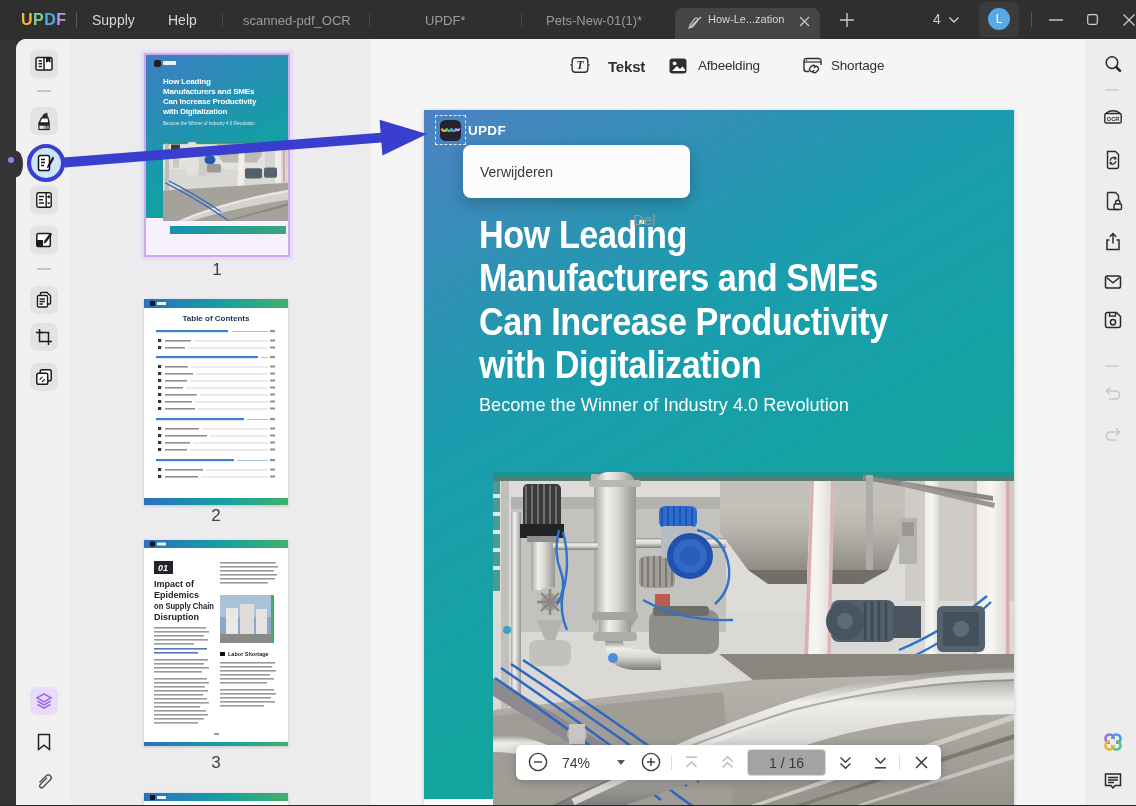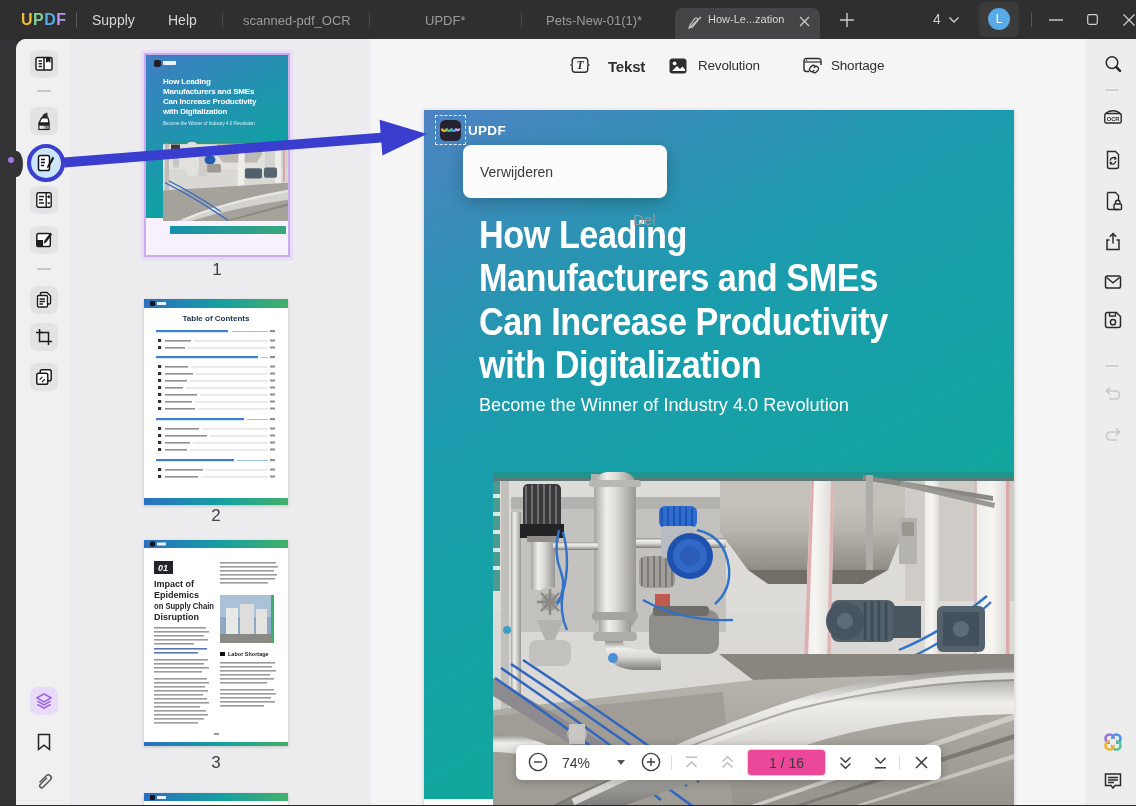--- a/index.html
+++ b/index.html
@@ -368,21 +368,21 @@
       <circle cx="1.3" cy="9" r="0.9" fill="#2e2e2e" stroke="none"></circle>
       <circle cx="18.7" cy="9" r="0.9" fill="#2e2e2e" stroke="none"></circle>
       <text x="10" y="13" text-anchor="middle" font-family="Liberation Serif" font-style="italic" font-weight="bold" font-size="11.5" fill="#2e2e2e" stroke="none">T</text>
     </svg>
   <div class="abs" style="left:608px;top:58px;font-size:15px;letter-spacing:-0.2px;color:#303030;font-weight:bold;">Tekst</div>
   <svg class="abs" style="left:669px;top:57px;" width="18" height="18" viewBox="0 0 18 18">
       <rect x="0.5" y="1.5" width="17" height="15" rx="3" fill="#2e2e2e"></rect>
       <circle cx="5.6" cy="6.4" r="1.9" fill="#fff"></circle>
       <path d="M3 14 L8 9 L11 12 L13.5 9.5 L16 12.5 L16 14 Z" fill="#fff"></path>
     </svg>
-  <div class="abs" style="left:698px;top:58px;font-size:13.5px;letter-spacing:-0.2px;color:#303030;">Revolution</div>
+  <div class="abs" style="left:698px;top:58px;font-size:13.5px;letter-spacing:-0.2px;color:#303030;">Afbeelding</div>
   <svg class="abs" style="left:803px;top:57px;" width="19" height="18" viewBox="0 0 19 18" fill="none" stroke="#2e2e2e" stroke-width="1.4">
       <path d="M18 8 V4 Q18 1.5 15.5 1.5 H3.5 Q1 1.5 1 4 V12 Q1 14.5 3.5 14.5 H6"></path>
       <path d="M1 5 H18" stroke-width="1.2"></path>
       <circle cx="3.6" cy="3.3" r="0.7" fill="#2e2e2e" stroke="none"></circle>
       <g stroke-width="1.35">
         <path d="M11.2 13.2 l-0.9 0.9 a2.35 2.35 0 0 1 -3.3 -3.3 l1.8 -1.8 a2.35 2.35 0 0 1 3.3 0"></path>
         <path d="M10.8 10.8 l0.9 -0.9 a2.35 2.35 0 0 1 3.3 3.3 l-1.8 1.8 a2.35 2.35 0 0 1 -3.3 0"></path>
       </g>
     </svg>
   <div class="abs" style="left:831px;top:58px;font-size:13.5px;letter-spacing:-0.2px;color:#303030;">Shortage</div>
@@ -550,21 +550,21 @@
     <div class="abs" style="left:11px;top:5px;width:31px;height:30px;border:1.6px dashed rgba(240,240,255,0.95);"></div>
     <div class="abs" style="left:16px;top:10px;width:21px;height:21px;background:#262230;border-radius:5.5px;"></div>
     <svg class="abs" style="left:16px;top:10px;" width="21" height="21" viewBox="0 0 21 21" fill="none" stroke-width="2.2">
       <path d="M2 8.5 A2.35 2.35 0 0 0 6.7 8.5" stroke="#eeb731"></path>
       <path d="M6.7 8.5 A2.35 2.35 0 0 0 11.4 8.5" stroke="#4ec97d"></path>
       <path d="M11.4 8.5 A2.35 2.35 0 0 0 16.1 8.5" stroke="#52aee4"></path>
       <path d="M16.1 8.5 A1.6 1.6 0 0 0 19.3 8.5" stroke="#c9a3ef"></path>
     </svg>
     <div class="abs" style="left:44px;top:13px;color:#fff;font-weight:bold;font-size:13.5px;letter-spacing:0.3px;">UPDF</div>
 
-    <div class="abs" style="left:39px;top:35px;width:204px;height:53px;background:#fcfcfc;border-radius:8px;box-shadow:0 5px 16px rgba(0,0,0,0.22);">
+    <div class="abs" style="left:39px;top:35px;width:227px;height:53px;background:#fcfcfc;border-radius:8px;box-shadow:0 5px 16px rgba(0,0,0,0.22);">
       <div class="abs" style="left:17px;top:19px;font-size:14px;color:#3a3a3a;">Verwijderen</div>
       <div class="abs" style="left:170px;top:20px;font-size:15px;color:#9a9a9a;margin-top:46px;">Del</div>
     </div>
   </div>
 
   <div class="abs" style="left:516px;top:745px;width:425px;height:35px;background:#fff;border-radius:6px;box-shadow:0 2px 10px rgba(0,0,0,0.22);"></div>
   <svg class="abs" style="left:528px;top:752px;" width="20" height="20" viewBox="0 0 20 20" fill="none" stroke="#3d3d3d" stroke-width="1.4">
       <circle cx="10" cy="10" r="8.6"></circle>
       <path d="M6 10 H14"></path>
     </svg>
@@ -577,21 +577,21 @@
       <path d="M6 10 H14 M10 6 V14"></path>
     </svg>
   <div class="abs" style="left:671px;top:755px;width:1px;height:15px;background:#ddd;"></div>
   <svg class="abs" style="left:683px;top:754px;" width="17" height="17" viewBox="0 0 17 17" fill="none" stroke="#bdbdbd" stroke-width="1.5">
       <path d="M3 3.2 H14"></path>
       <path d="M3.5 13 L8.5 8 L13.5 13"></path>
     </svg>
   <svg class="abs" style="left:719px;top:754px;" width="17" height="17" viewBox="0 0 17 17" fill="none" stroke="#bdbdbd" stroke-width="1.5">
       <path d="M3.5 7.5 L8.5 2.8 L13.5 7.5 M3.5 13.5 L8.5 8.8 L13.5 13.5"></path>
     </svg>
-  <div class="abs" style="left:747px;top:749px;width:79px;height:27px;border:1px solid #d8d8d8;border-radius:4px;background:#ec4899;text-align:center;line-height:27px;font-size:14px;color:#3a3a3a;">1 / 16</div>
+  <div class="abs" style="left:747px;top:749px;width:79px;height:27px;border:1px solid #d8d8d8;border-radius:4px;background:#a3a3a3;text-align:center;line-height:27px;font-size:14px;color:#3a3a3a;">1 / 16</div>
   <svg class="abs" style="left:837px;top:754px;" width="17" height="17" viewBox="0 0 17 17" fill="none" stroke="#3d3d3d" stroke-width="1.5">
       <path d="M3.5 3.5 L8.5 8.2 L13.5 3.5 M3.5 9.5 L8.5 14.2 L13.5 9.5"></path>
     </svg>
   <svg class="abs" style="left:872px;top:754px;" width="17" height="17" viewBox="0 0 17 17" fill="none" stroke="#3d3d3d" stroke-width="1.5">
       <path d="M3.5 4 L8.5 9 L13.5 4"></path>
       <path d="M3 13.8 H14"></path>
     </svg>
   <div class="abs" style="left:899px;top:755px;width:1px;height:15px;background:#ddd;"></div>
   <svg class="abs" style="left:915px;top:756px;" width="13" height="13" viewBox="0 0 13 13" stroke="#3d3d3d" stroke-width="1.5">
       <path d="M1 1 L12 12 M12 1 L1 12"></path>

